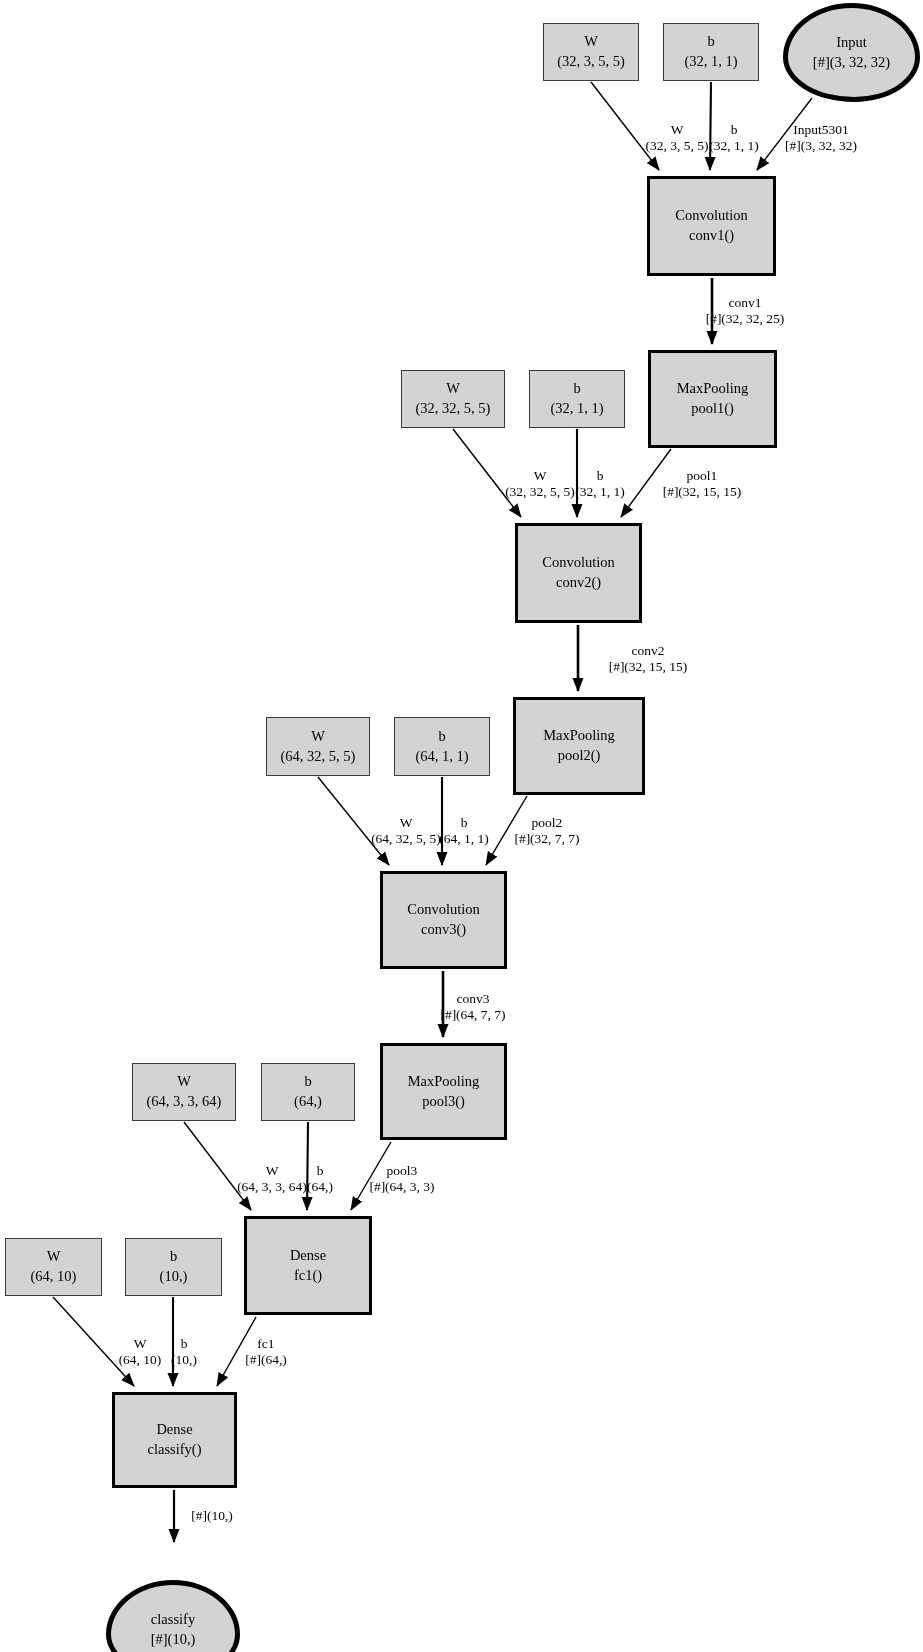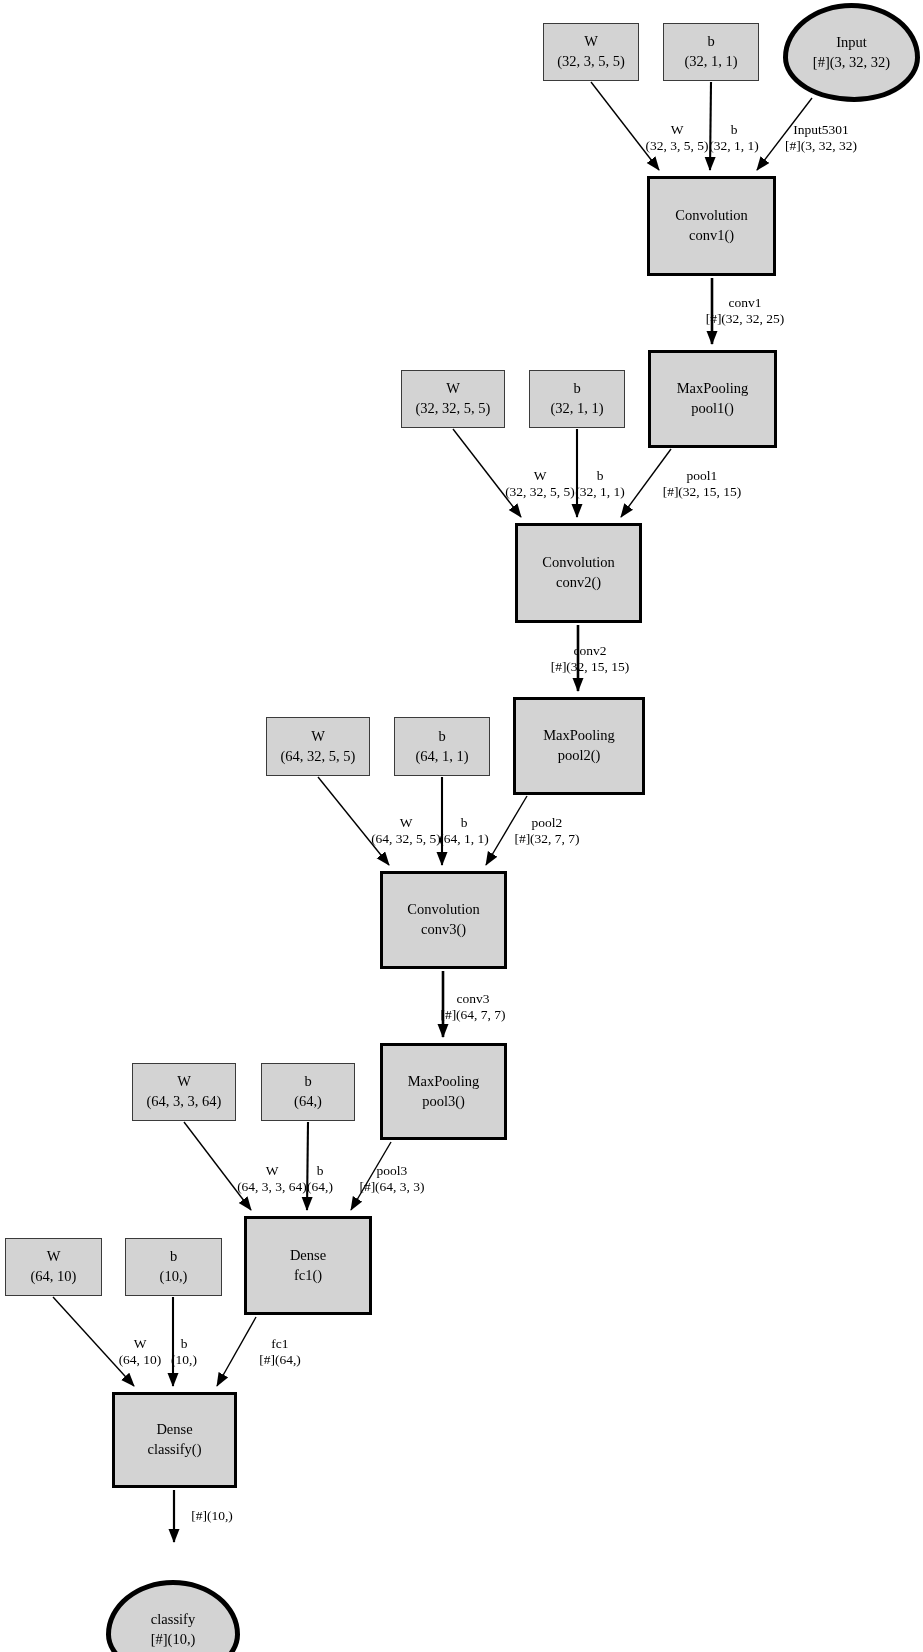--- a/index.html
+++ b/index.html
@@ -203,21 +203,21 @@
   </div>
   <div class="edge-label" style="left:600px;top:468px">
     <div>b</div>
     <div>(32, 1, 1)</div>
   </div>
   <div class="edge-label" style="left:702px;top:468px">
     <div>pool1</div>
     <div>[#](32, 15, 15)</div>
   </div>
 
-  <div class="edge-label" style="left:590px;top:643px">
+  <div class="edge-label" style="left:648px;top:643px">
     <div>conv2</div>
     <div>[#](32, 15, 15)</div>
   </div>
 
   <div class="edge-label" style="left:406px;top:815px">
     <div>W</div>
     <div>(64, 32, 5, 5)</div>
   </div>
   <div class="edge-label" style="left:464px;top:815px">
     <div>b</div>
@@ -234,34 +234,34 @@
   </div>
 
   <div class="edge-label" style="left:272px;top:1163px">
     <div>W</div>
     <div>(64, 3, 3, 64)</div>
   </div>
   <div class="edge-label" style="left:320px;top:1163px">
     <div>b</div>
     <div>(64,)</div>
   </div>
-  <div class="edge-label" style="left:392px;top:1163px">
+  <div class="edge-label" style="left:402px;top:1163px">
     <div>pool3</div>
     <div>[#](64, 3, 3)</div>
   </div>
 
   <div class="edge-label" style="left:140px;top:1336px">
     <div>W</div>
     <div>(64, 10)</div>
   </div>
   <div class="edge-label" style="left:184px;top:1336px">
     <div>b</div>
     <div>(10,)</div>
   </div>
-  <div class="edge-label" style="left:280px;top:1336px">
+  <div class="edge-label" style="left:266px;top:1336px">
     <div>fc1</div>
     <div>[#](64,)</div>
   </div>
 
   <div class="edge-label" style="left:212px;top:1508px">
     <div>[#](10,)</div>
   </div>
 
 </div>
 

